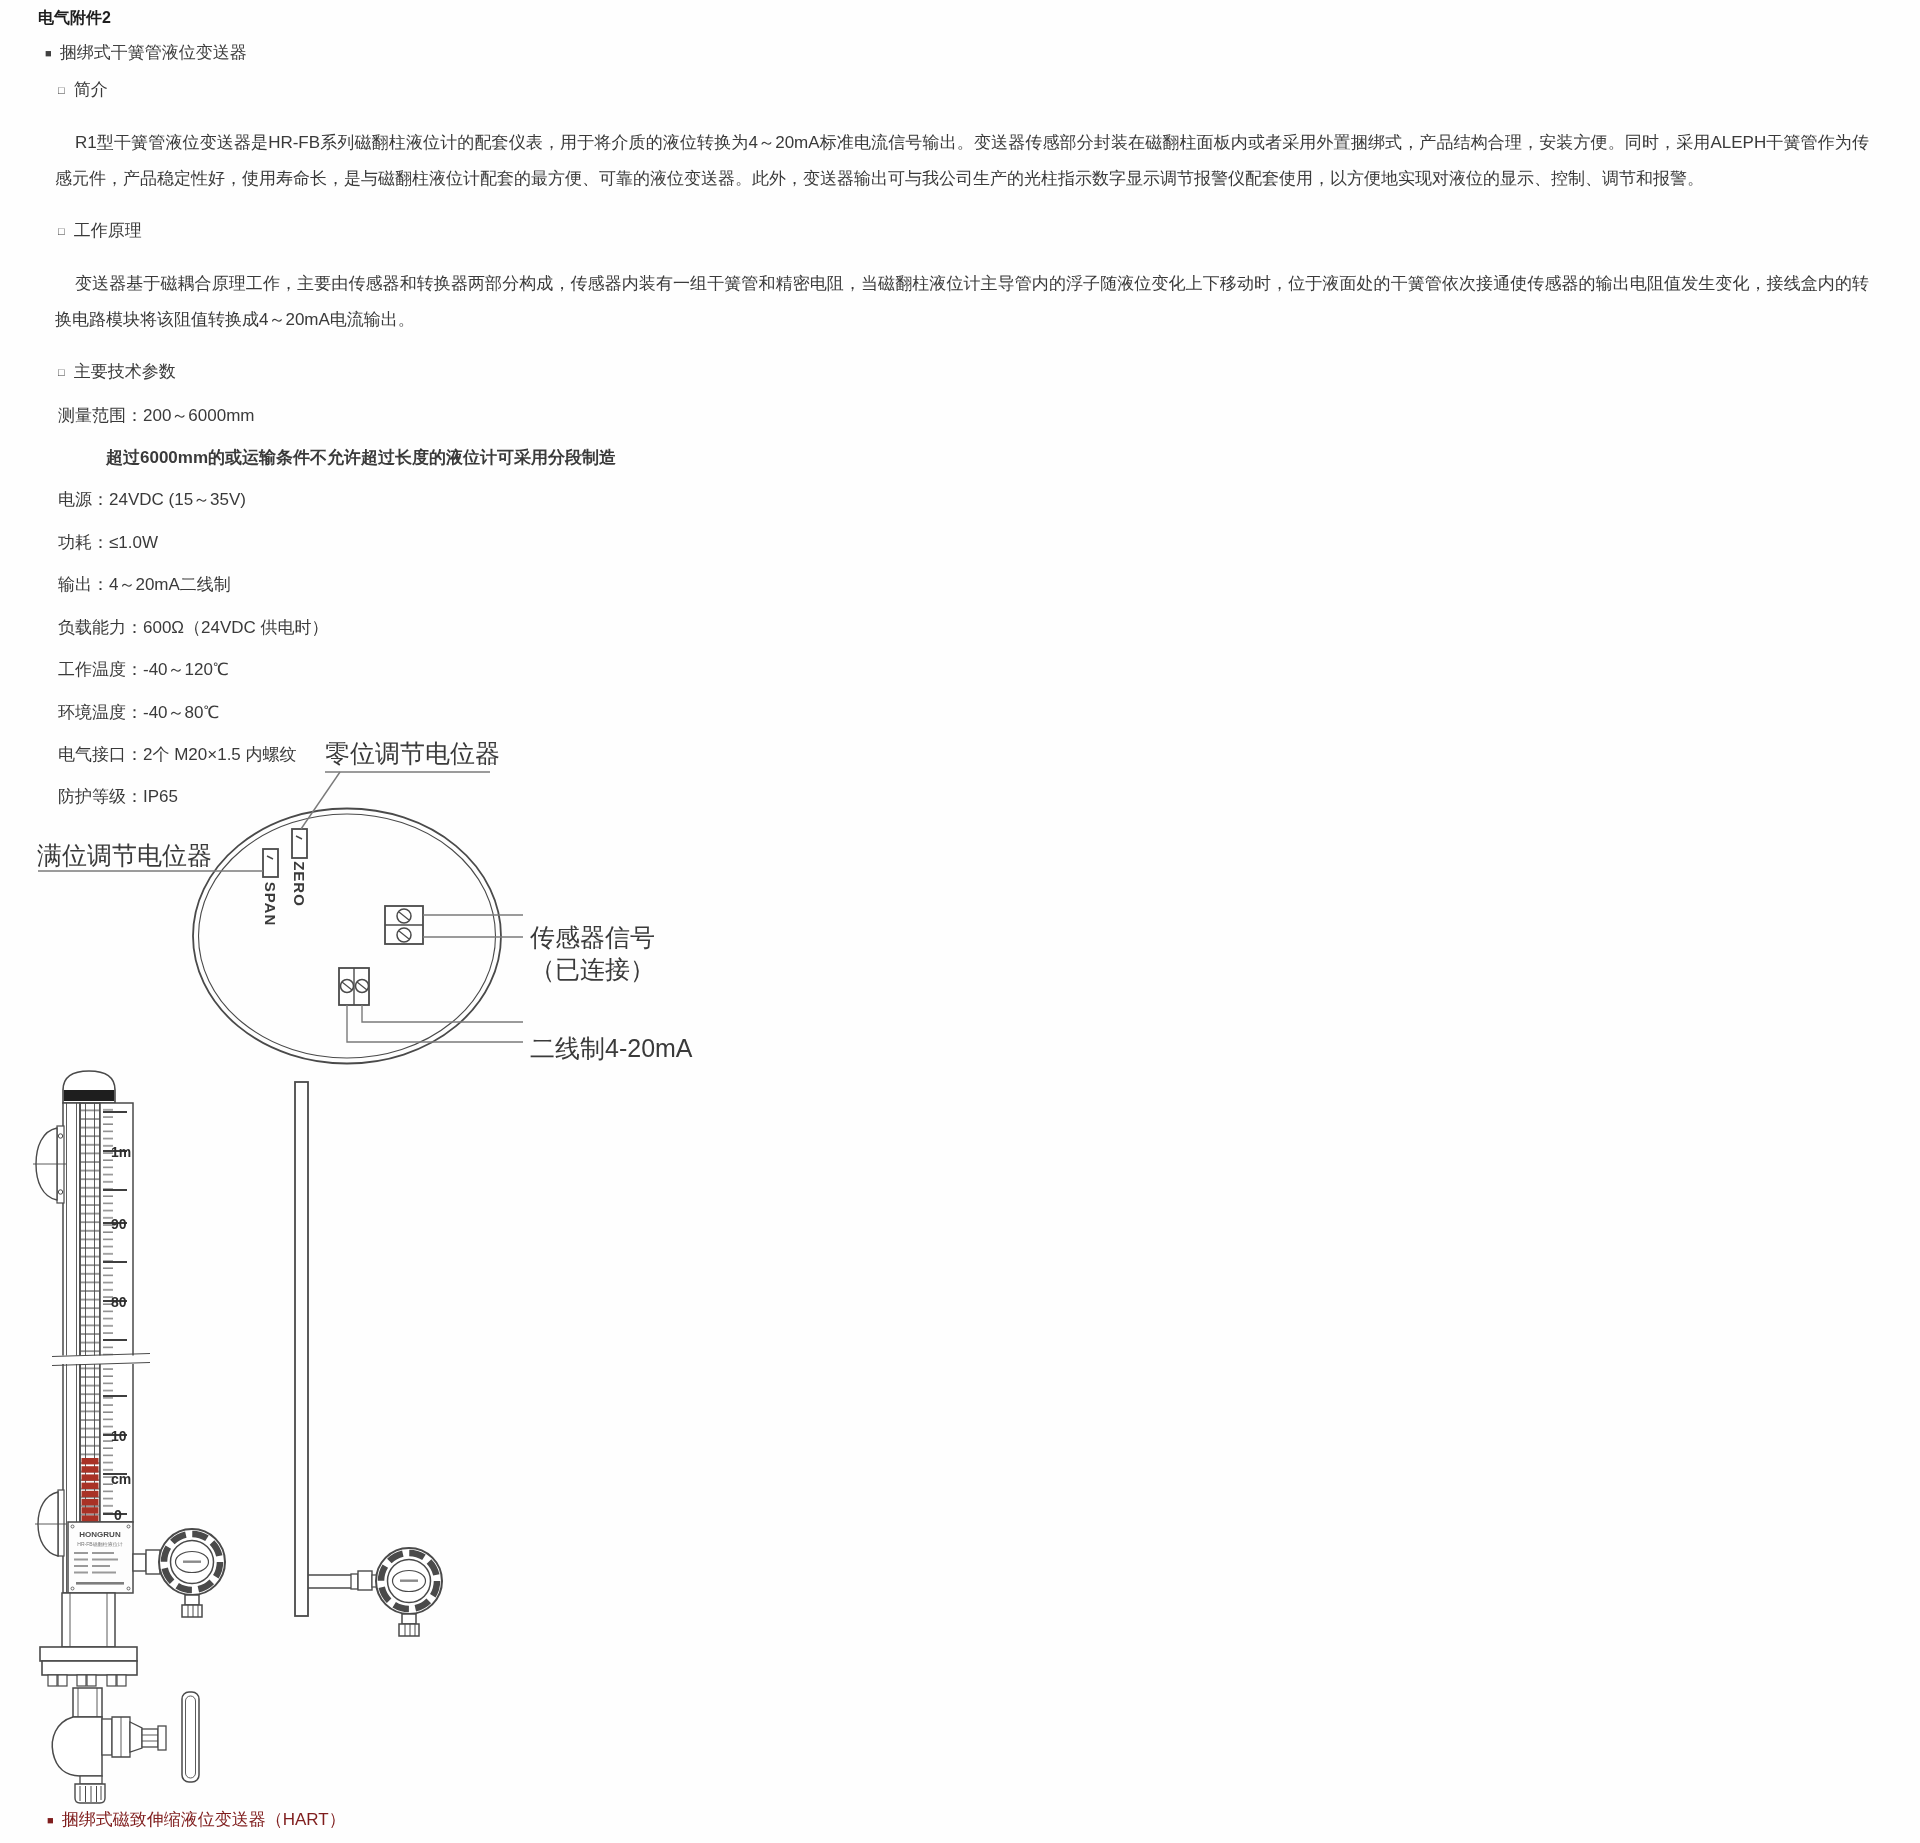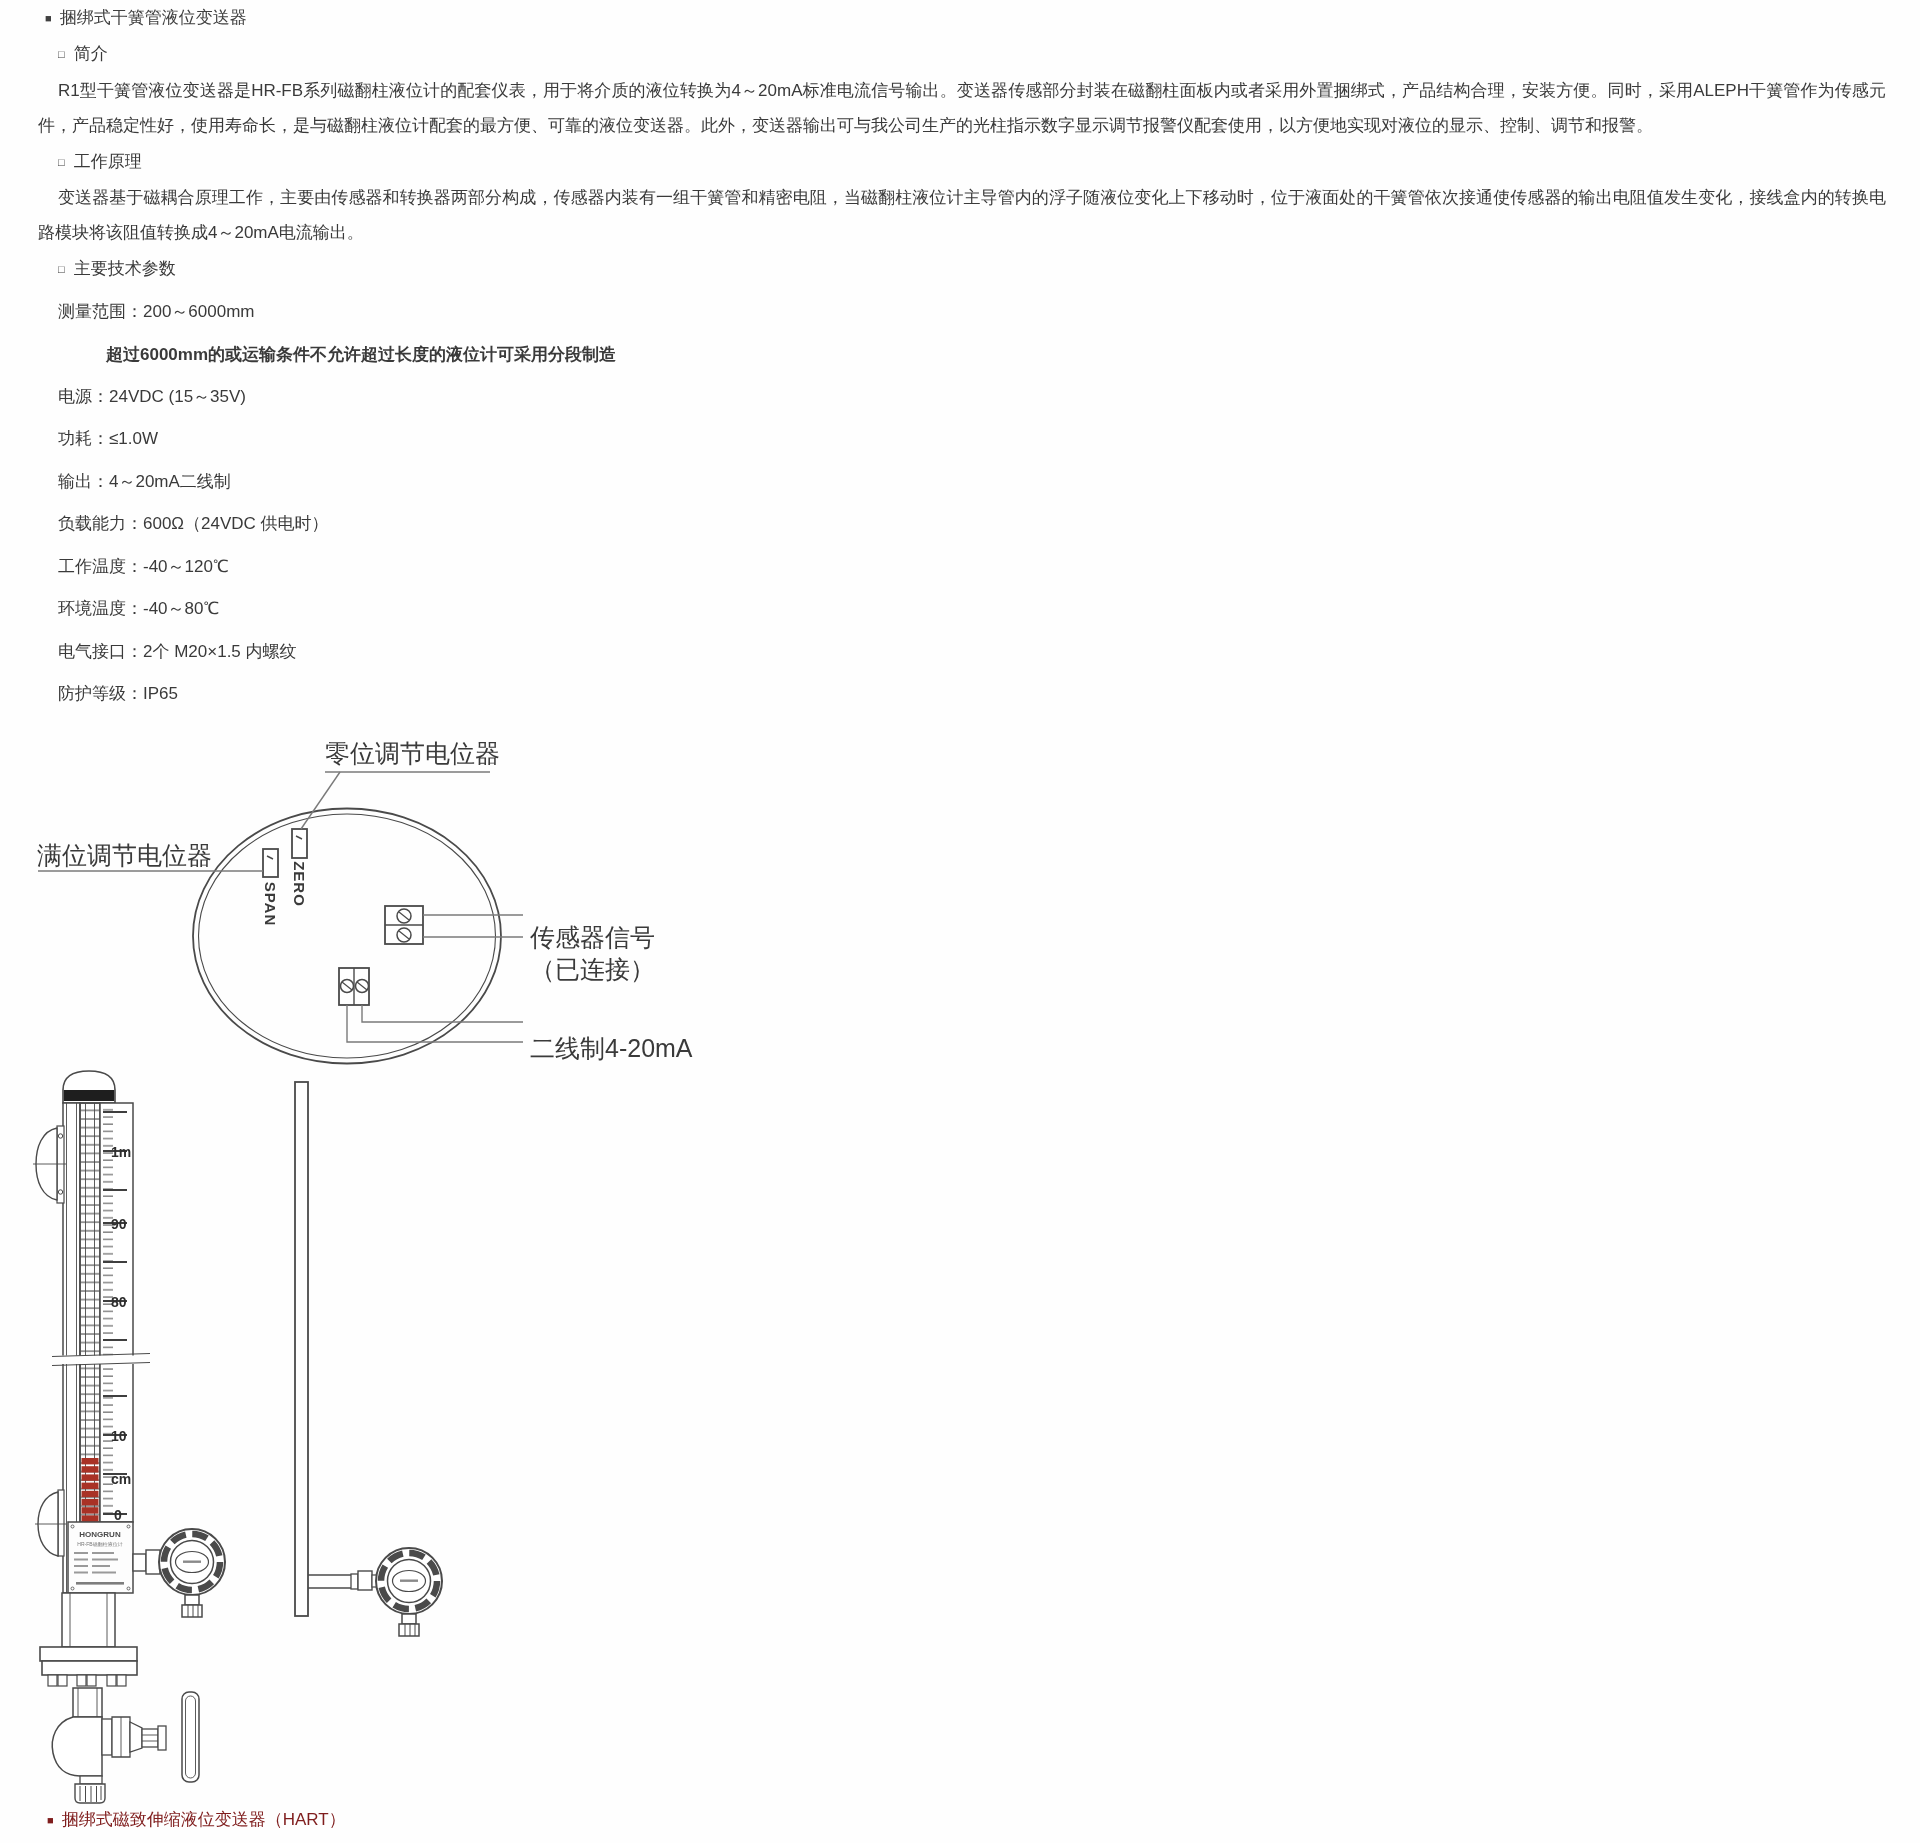--- a/index.html
+++ b/index.html
@@ -5,21 +5,21 @@
   html,body{margin:0;padding:0;background:#ffffff;}
   #page{position:relative;width:1920px;height:1843px;background:#fefefe;overflow:hidden;
         font-family:"Liberation Sans",sans-serif;color:#3a3a3a;}
   
   .doc{position:absolute;left:38px;top:0;width:1848px;font-size:17px;line-height:35.4px;}
   .doc-title{font-size:16px;font-weight:bold;color:#1f1f1f;padding-left:0;}
   .bullet-line{padding-left:7px;color:#404040;}
   .bullet-line .sq-bullet{font-size:11px;vertical-align:1px;margin-right:8px;}
   .subhead{padding-left:20px;}
   .subhead .hollow-sq{font-size:11px;vertical-align:1px;margin-right:9px;}
-  .para{margin:0;text-indent:20px;text-align:justify;}
+  .para{margin:17px;text-indent:20px;text-align:justify;}
   .param{padding-left:20px;white-space:nowrap;margin-top:7px;}
   .param.deep{padding-left:68px;font-weight:bold;}
   
   .bottom-line{position:absolute;left:47px;top:1808px;font-size:17px;color:#7f1d1d;}
   .bottom-line .sq-bullet{font-size:11px;vertical-align:1px;margin-right:8px;}
   
   svg{position:absolute;left:0;top:0;}
   .dline{stroke:#4a4a4a;fill:none;}
   .dfill{fill:#ffffff;stroke:#4a4a4a;}
   .leader{stroke:#7a7a7a;stroke-width:1.4;fill:none;}
@@ -29,20 +29,21 @@
   .scale-num{font-size:14px;font-weight:600;fill:#2e2e2e;}
   .np-brand{font-size:8px;font-weight:bold;fill:#4a4a4a;}
   .np-model{font-size:5px;fill:#777;}
 </style>
 </head>
 <body>
 
 <div id="page">
 
   <div class="doc">
+    <div class="doc-title">电气附件2</div>
     <div class="bullet-line">
       <span class="sq-bullet">■</span><span>捆绑式干簧管液位变送器</span>
     </div>
     <div class="subhead">
       <span class="hollow-sq">□</span><span>简介</span>
     </div>
     <p class="para">R1型干簧管液位变送器是HR-FB系列磁翻柱液位计的配套仪表，用于将介质的液位转换为4～20mA标准电流信号输出。变送器传感部分封装在磁翻柱面板内或者采用外置捆绑式，产品结构合理，安装方便。同时，采用ALEPH干簧管作为传感元件，产品稳定性好，使用寿命长，是与磁翻柱液位计配套的最方便、可靠的液位变送器。此外，变送器输出可与我公司生产的光柱指示数字显示调节报警仪配套使用，以方便地实现对液位的显示、控制、调节和报警。</p>
     <div class="subhead">
       <span class="hollow-sq">□</span><span>工作原理</span>
     </div>

